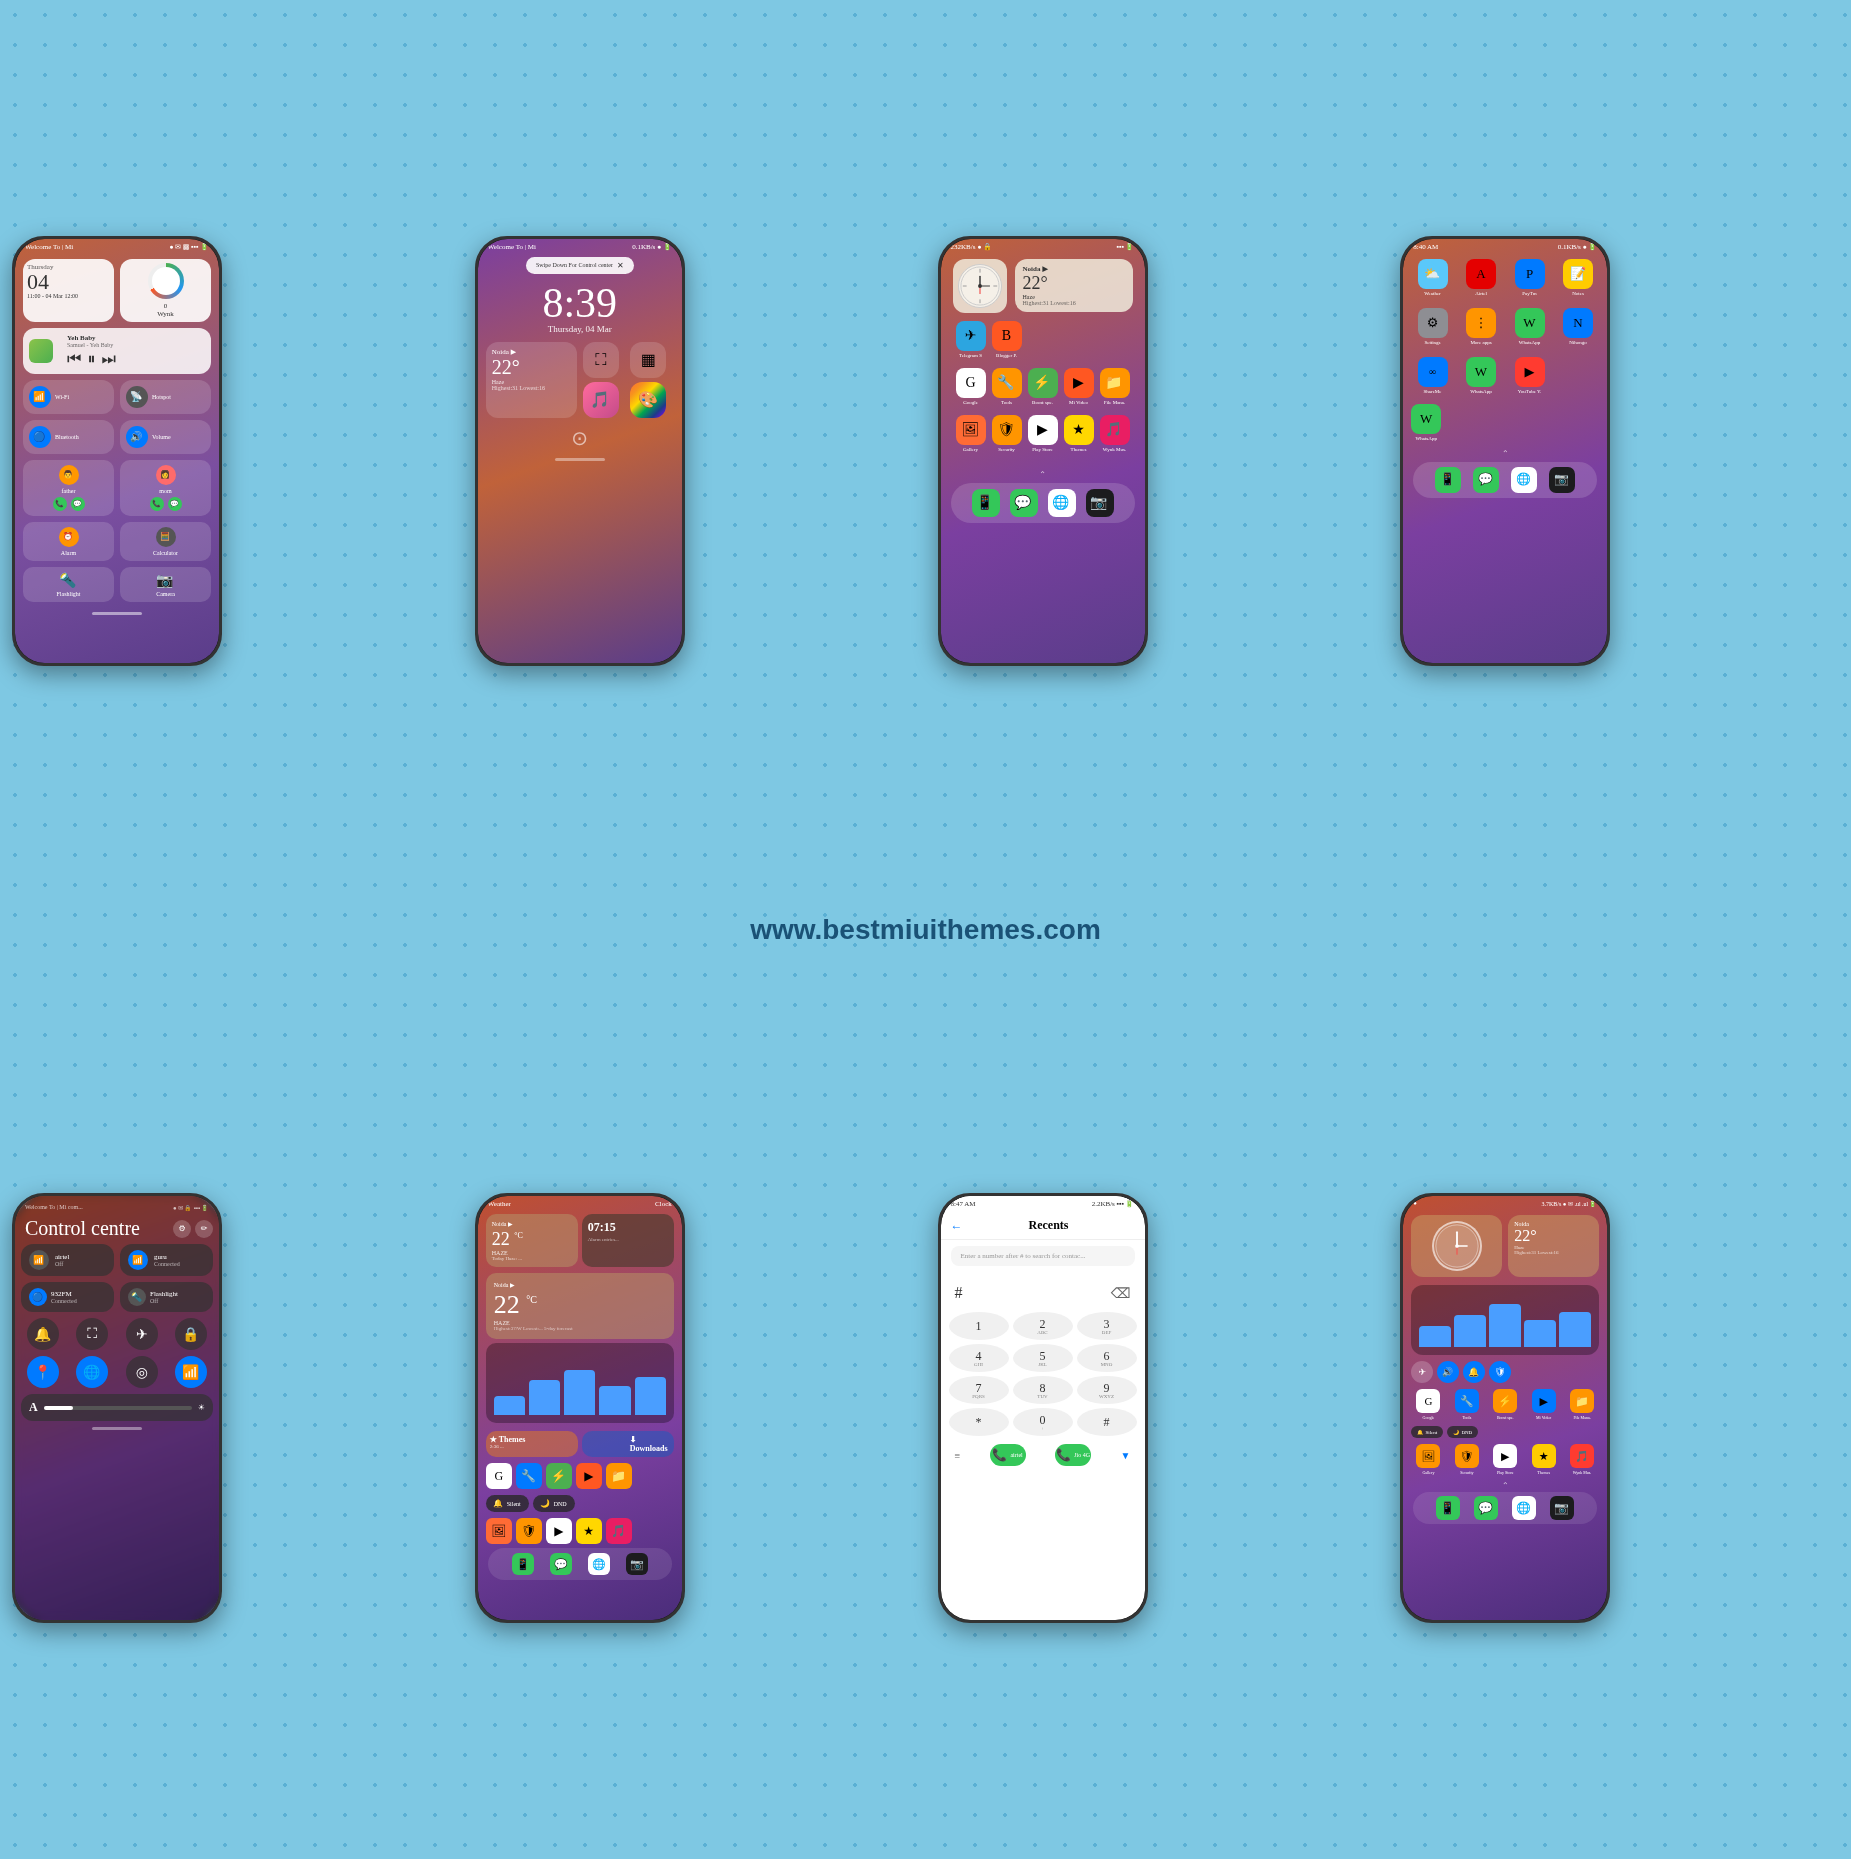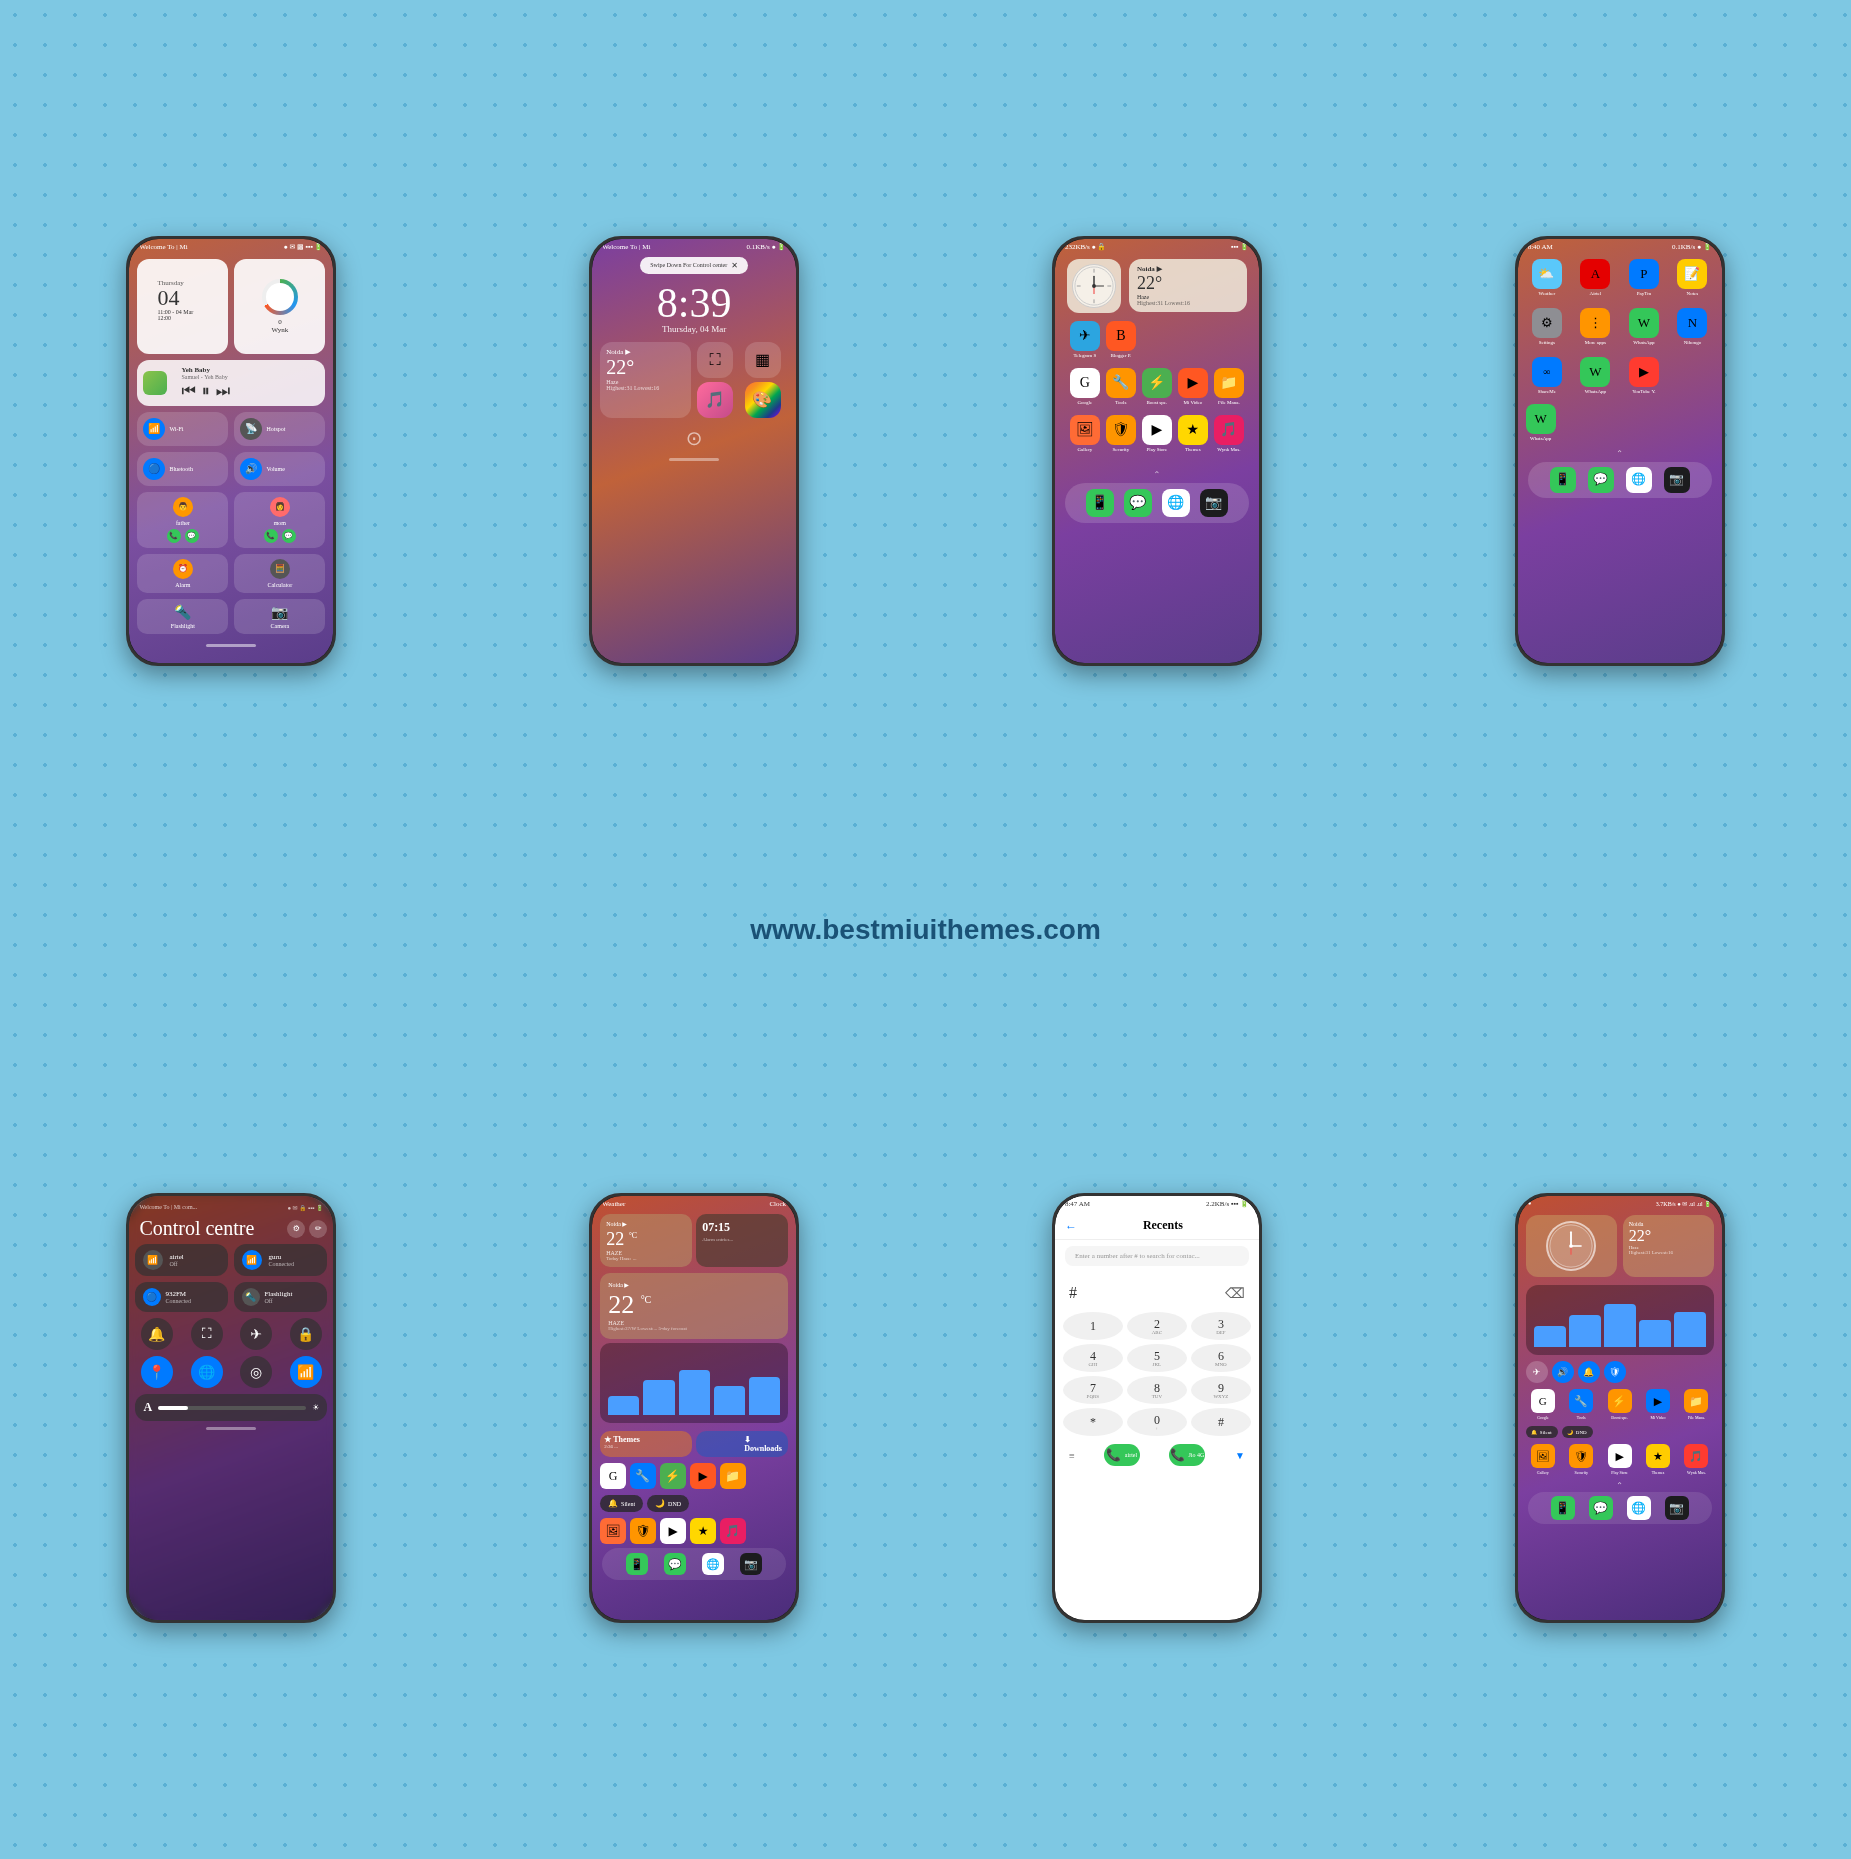--- a/index.html
+++ b/index.html
@@ -25,21 +25,21 @@
       font-size: 28px;
       font-weight: bold;
       color: #1a5276;
       padding: 12px 0;
       z-index: 100;
     }
 
     .phone-container {
       display: flex;
       align-items: center;
-      justify-content: center;
+      justify-content: flex-start;
       padding: 18px 12px;
     }
 
     .phone {
       width: 210px;
       height: 430px;
       background: #1a1a1a;
       border-radius: 32px;
       border: 3px solid #333;
       overflow: hidden;
@@ -69,21 +69,21 @@
     }
     .p1-grid {
       display: grid;
       grid-template-columns: 1fr 1fr;
       gap: 6px;
       padding: 6px 8px;
     }
     .p1-card-white {
       background: rgba(255,255,255,0.9);
       border-radius: 12px;
-      padding: 20px;
+      padding: 4px;
       color: #333;
     }
     .p1-date {
       font-size: 7px;
       opacity: 0.8;
     }
     .p1-day-num {
       font-size: 22px;
       font-weight: 300;
       line-height: 1;

